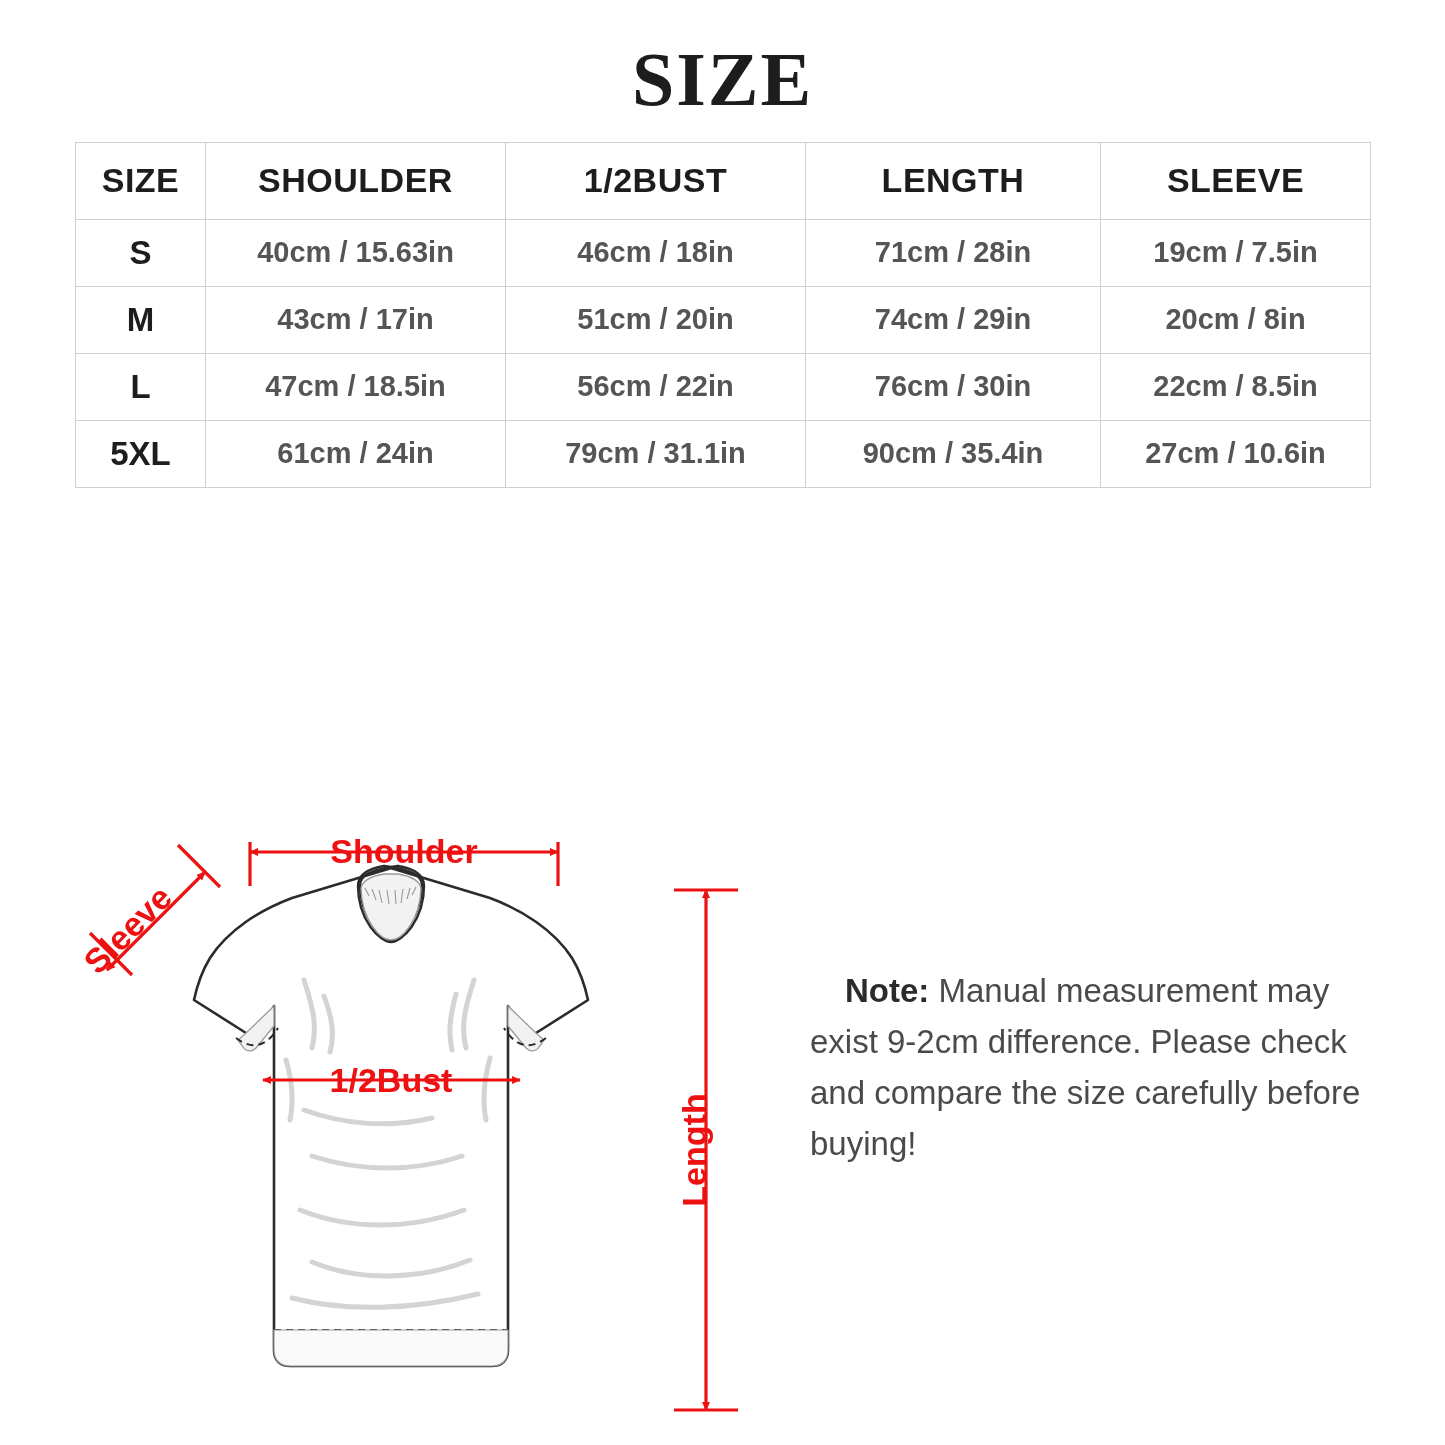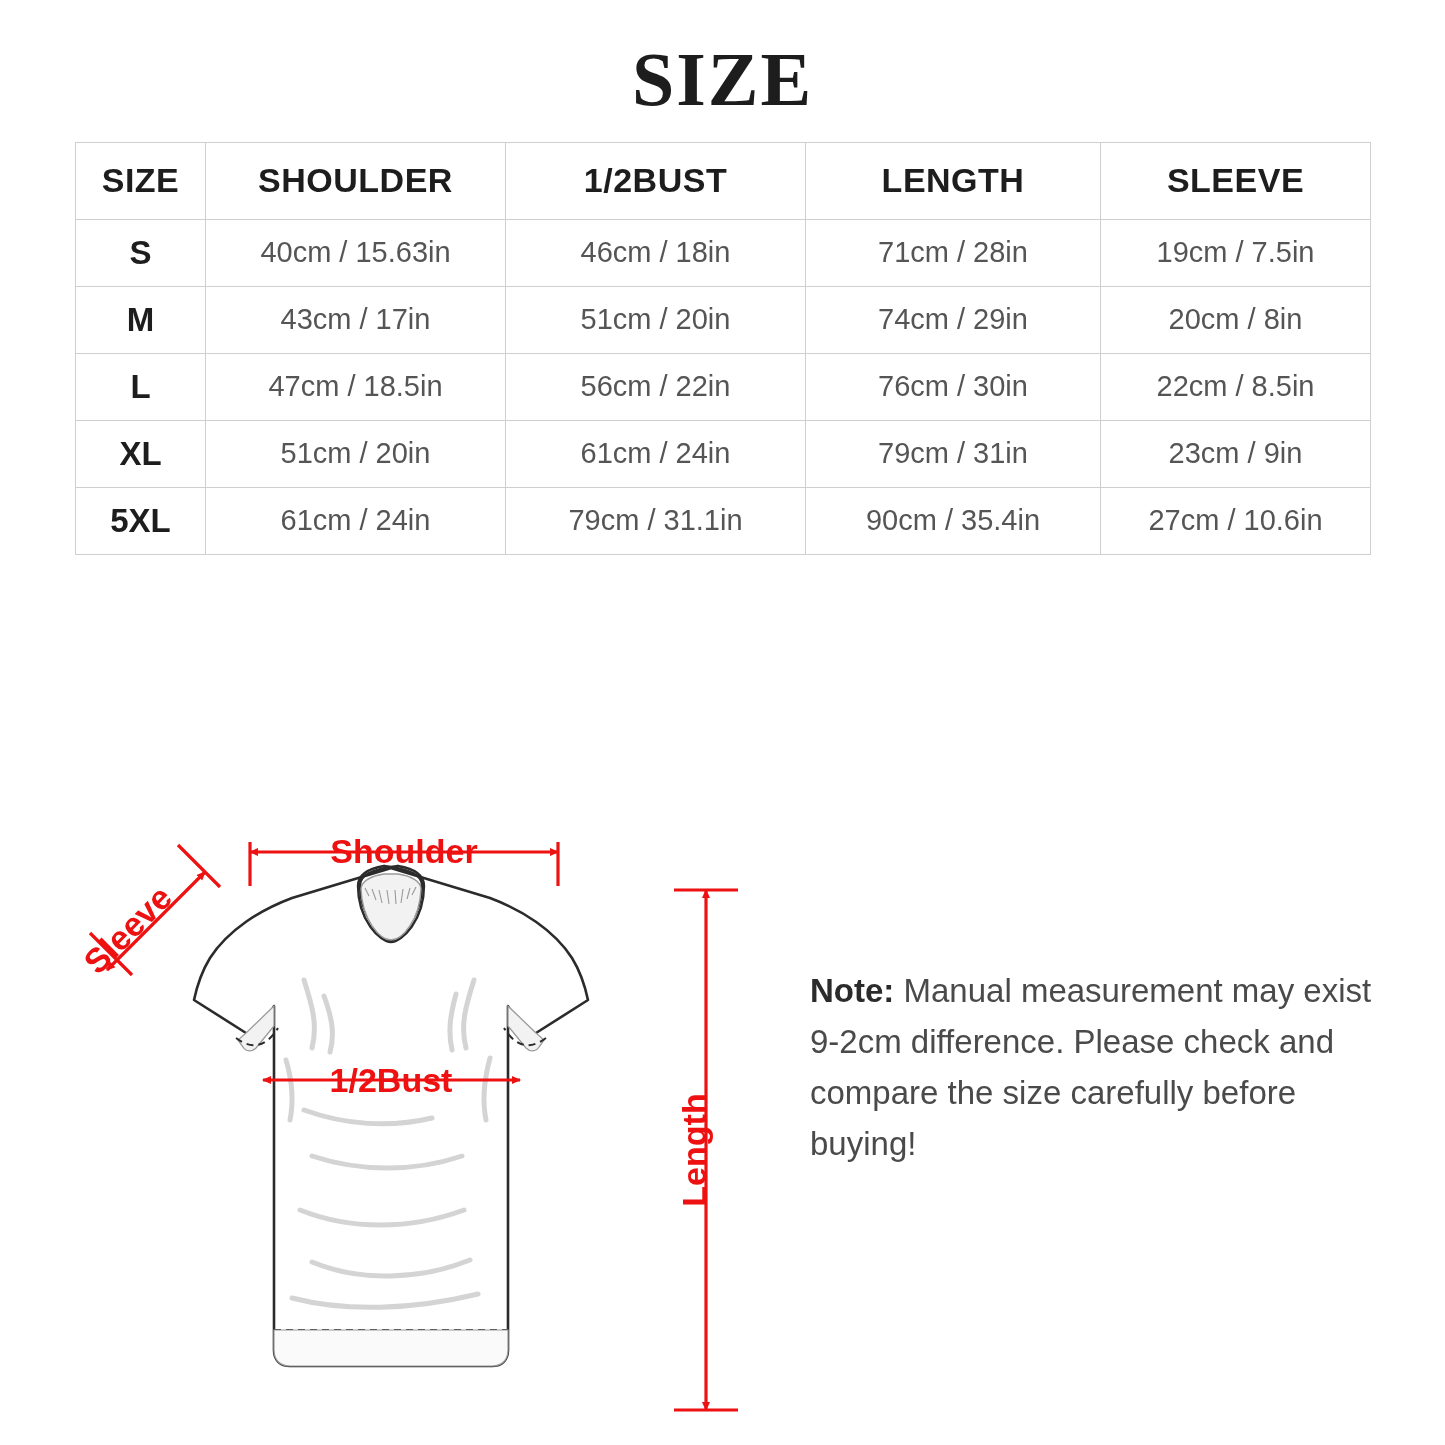--- a/index.html
+++ b/index.html
@@ -39,21 +39,21 @@
     table-layout: fixed;
   }
   table.size-table th,
   table.size-table td {
     border: 1px solid #cfcfcf;
     text-align: center;
     vertical-align: middle;
     height: 64px;
     font-size: 29px;
     color: #555555;
-    font-weight: 400;
+    font-weight: 700;
   }
   table.size-table thead th {
     font-size: 34px;
     font-weight: 700;
     color: #1d1d1d;
     height: 74px;
     letter-spacing: 0.5px;
   }
   table.size-table td.size-cell {
     font-weight: 700;
@@ -86,20 +86,21 @@
     left: 810px;
     top: 195px;
     width: 590px;
     font-size: 33px;
     line-height: 1.55;
     color: #4a4a4a;
   }
   #note-block .note-label {
     font-weight: 700;
     color: #2b2b2b;
+    margin-left: 35px;
   }
 </style>
 </head>
 <body>
 
 <h1 id="size-title">SIZE</h1>
 
 <div id="size-table-wrap">
   <table class="size-table">
     <colgroup>
@@ -132,27 +133,20 @@
         <td>51cm / 20in</td>
         <td>74cm / 29in</td>
         <td>20cm / 8in</td>
       </tr>
       <tr>
         <td class="size-cell">L</td>
         <td>47cm / 18.5in</td>
         <td>56cm / 22in</td>
         <td>76cm / 30in</td>
         <td>22cm / 8.5in</td>
-      </tr>
-      <tr>
-        <td class="size-cell">XL</td>
-        <td>51cm / 20in</td>
-        <td>61cm / 24in</td>
-        <td>79cm / 31in</td>
-        <td>23cm / 9in</td>
       </tr>
       <tr>
         <td class="size-cell">5XL</td>
         <td>61cm / 24in</td>
         <td>79cm / 31.1in</td>
         <td>90cm / 35.4in</td>
         <td>27cm / 10.6in</td>
       </tr>
     </tbody>
   </table>

